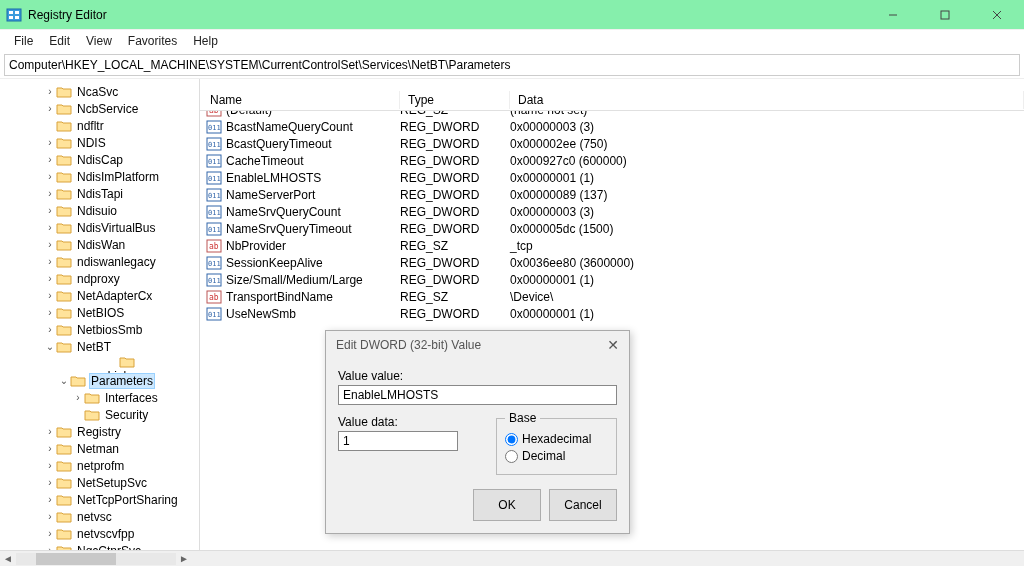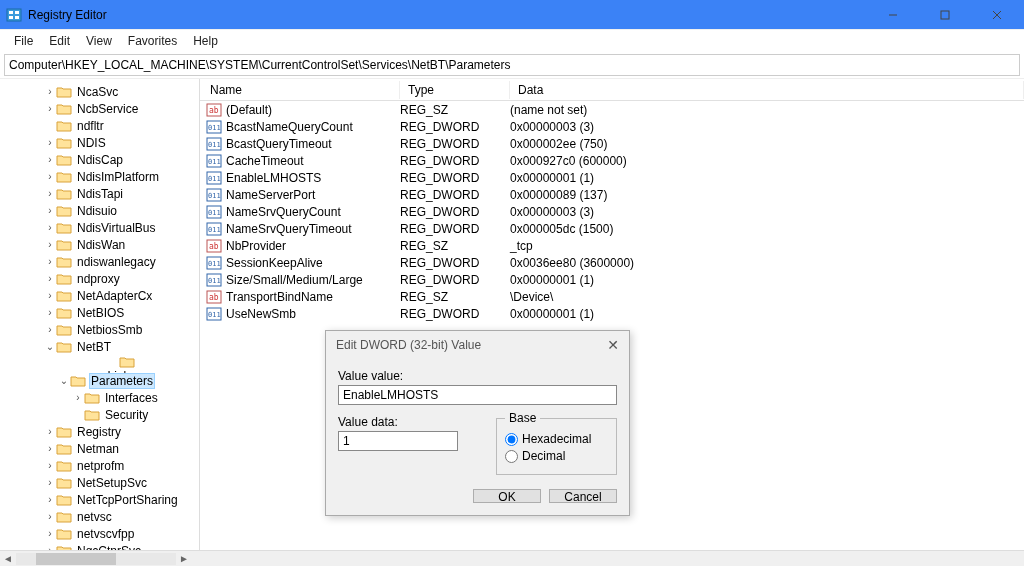--- a/index.html
+++ b/index.html
@@ -1,53 +1,53 @@
 <!DOCTYPE html>
 <html><head>
 <meta charset="utf-8">
 <style>
   * { box-sizing: border-box; margin: 0; padding: 0; }
   body { font-family: "Segoe UI", Tahoma, sans-serif; font-size: 12px; background: #fff; color: #000; width: 1024px; height: 566px; overflow: hidden; display: flex; flex-direction: column; }
-  .titlebar { height: 30px; display: flex; align-items: center; padding: 0 6px; background: #3b82f6; border-bottom: 1px solid #f0f0f0; }
+  .titlebar { height: 30px; display: flex; align-items: center; padding: 0 6px; background: #86efac; border-bottom: 1px solid #f0f0f0; }
   .titlebar .app-icon { width: 16px; height: 16px; margin-right: 6px; display: inline-flex; }
   .titlebar .title { flex: 1; font-size: 12px; color: #000; }
   .winbtns { display: flex; gap: 18px; margin-right: 4px; }
   .winbtn { width: 34px; height: 22px; display: flex; align-items: center; justify-content: center; color: #666; }
   .menubar { height: 22px; display: flex; align-items: center; padding: 0 6px; }
   .menubar .menu-item { padding: 2px 8px; color: #222; }
   .addrbar { height: 22px; border: 1px solid #ccc; margin: 2px 4px; display: flex; align-items: center; padding: 0 4px; font-size: 12px; }
   .main { flex: 1; display: flex; border-top: 1px solid #eee; min-height: 0; }
   .tree { width: 200px; overflow-y: auto; overflow-x: auto; border-right: 1px solid #ddd; padding: 4px 0 4px 2px; position: relative; }
   .tree-row { display: flex; align-items: center; height: 17px; white-space: nowrap; }
   .tree-row .exp { width: 12px; text-align: center; color: #555; font-size: 10px; }
   .tree-row .folder { width: 16px; height: 14px; display: inline-flex; align-items: center; justify-content: center; margin-right: 3px; }
   .tree-row .label { padding: 0 2px; }
   .tree-row.selected .label { background: #cce8ff; border: 1px solid #99d1ff; padding: 0 1px; }
   .list { flex: 1; overflow: auto; }
-  .list-header { display: flex; border-bottom: 1px solid #e0e0e0; height: 22px; align-items: center; position: sticky; top: 0; background: #fff; }
+  .list-header { display: flex; border-bottom: 1px solid #e0e0e0; height: 22px; align-items: center; position: sticky; top: 10px; background: #fff; }
   .list-header .col { padding: 2px 8px; border-right: 1px solid #eee; }
   .list-row { display: flex; height: 17px; align-items: center; }
   .col-name { width: 200px; display: flex; align-items: center; gap: 4px; }
   .col-type { width: 110px; }
   .col-data { flex: 1; }
   .val-icon { width: 16px; height: 14px; display: inline-flex; align-items: center; justify-content: center; margin-left: 6px; }
   .dialog { position: absolute; left: 325px; top: 330px; width: 305px; background: #f0f0f0; border: 1px solid #aaa; box-shadow: 2px 2px 8px rgba(0,0,0,.2); }
   .dialog .dlg-title { height: 28px; display: flex; align-items: center; padding: 0 10px; color: #555; font-size: 12px; }
   .dialog .dlg-close { margin-left: auto; color: #555; font-size: 14px; }
   .dialog .dlg-body { padding: 6px 12px 12px; }
   .dialog label { display: block; margin: 4px 0 2px; }
   .dialog input[type=text] { width: 100%; border: 1px solid #888; padding: 2px 4px; background: #fff; font-family: inherit; font-size: 12px; }
   .dlg-row { display: flex; gap: 38px; margin-top: 6px; }
   .dlg-col { flex: 1; }
   .dlg-col.small { flex: 0 0 120px; }
   fieldset { border: 1px solid #bbb; padding: 4px 8px 8px; }
   fieldset legend { padding: 0 4px; }
   .radio-row { display: flex; align-items: center; gap: 4px; margin: 3px 0; }
   .dlg-btns { display: flex; justify-content: flex-end; gap: 8px; margin-top: 14px; }
-  .dlg-btns button { width: 68px; height: 14px; background: #e1e1e1; border: 1px solid #adadad; font-family: inherit; font-size: 12px; }
+  .dlg-btns button { width: 68px; height: 32px; background: #e1e1e1; border: 1px solid #adadad; font-family: inherit; font-size: 12px; }
   .hsbar { height: 16px; background: #f0f0f0; border-top: 1px solid #ddd; display:flex; align-items:center; }
   .hsbar .arrow { width:16px; text-align:center; color:#666; font-size:10px; }
   .hsbar .track { flex:0 0 160px; height:12px; background:#e8e8e8; position:relative; }
   .hsbar .thumb { position:absolute; left:20px; width:80px; top:0; bottom:0; background:#c8c8c8; }
 </style>
 </head>
 <body>
 
 <div class="titlebar">
   <span class="app-icon">

